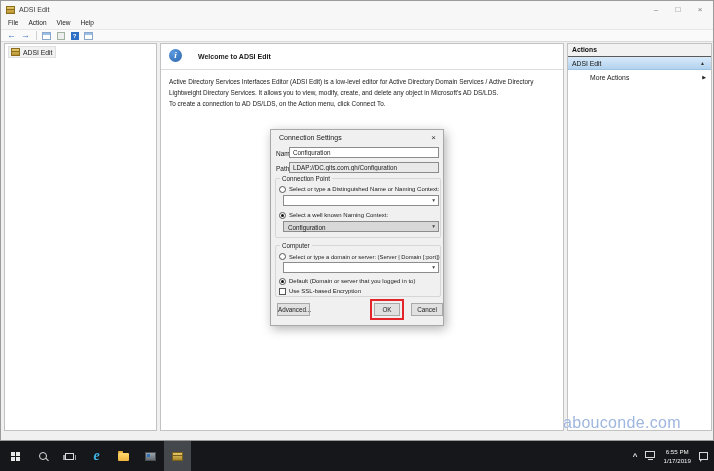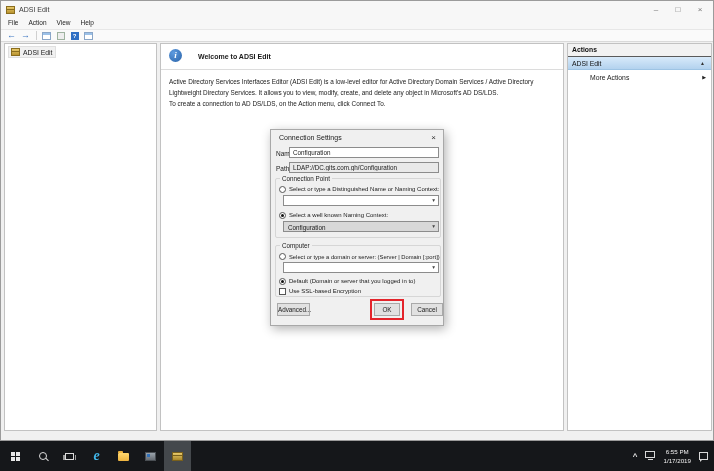--- a/index.html
+++ b/index.html
@@ -215,20 +215,21 @@
       <span class="checkbox" style="left:8px; top:158px;"></span>
       <span class="opt-label" style="left:18px; top:158px;">Use SSL-based Encryption</span>
 
       <button class="btn" style="left:6px; top:173px; width:33px;">Advanced...</button>
       <div class="ok-annotation"></div>
       <button class="btn" style="left:103px; top:173px; width:26px;">OK</button>
       <button class="btn" style="left:140px; top:173px; width:32px;">Cancel</button>
     </div>
   </div>
 
+  <div class="watermark">abouconde.com</div>
 
   <div class="taskbar">
     <span class="tb-btn">
       <span class="win-logo">
           <span></span>
           <span></span>
           <span></span>
           <span></span>
         </span>
     </span>

